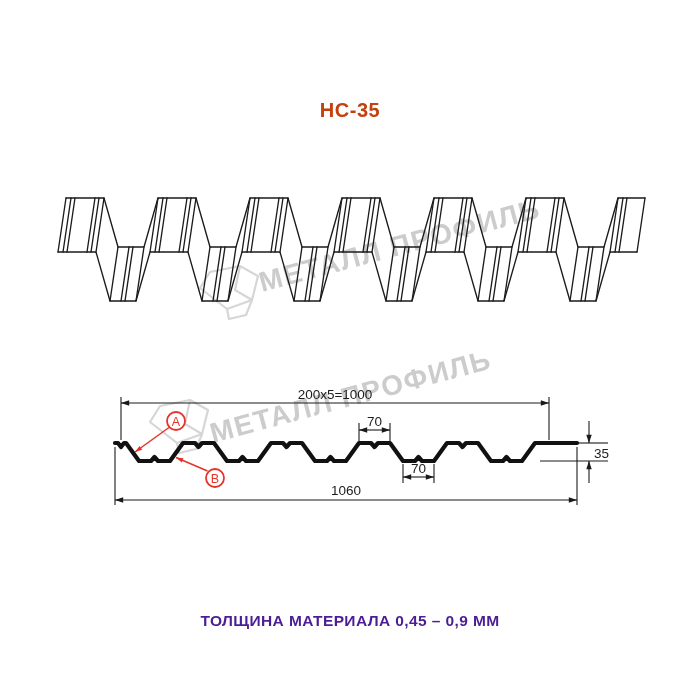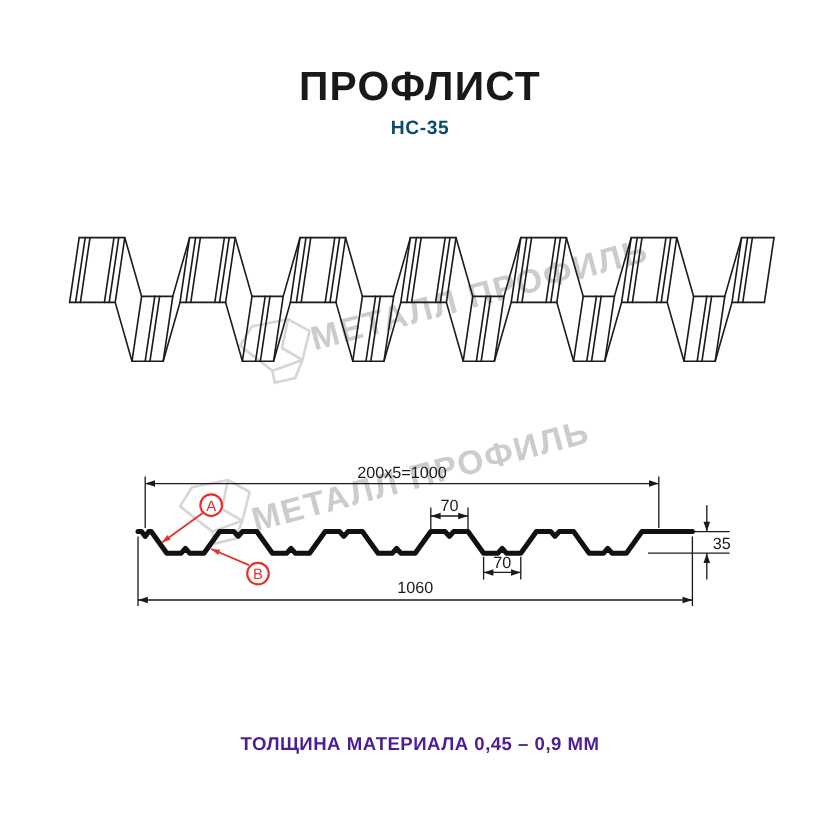--- a/index.html
+++ b/index.html
@@ -6,37 +6,36 @@
   .page{
     position:relative;width:700px;height:700px;background:#ffffff;overflow:hidden;
     font-family:"Liberation Sans",sans-serif;
   }
   .page-title{
     position:absolute;top:53px;left:0;width:700px;text-align:center;
     font-size:34px;font-weight:800;letter-spacing:1px;color:#191919;
   }
   .model-name{
     position:absolute;top:99px;left:0;width:700px;text-align:center;
-    font-size:16px;font-weight:700;letter-spacing:.5px;color:#0c4a6e;
+    font-size:20px;font-weight:700;letter-spacing:.5px;color:#c2410c;
   }
   .footer-note{
     position:absolute;top:612px;left:0;width:700px;text-align:center;
     font-size:15.5px;font-weight:600;letter-spacing:.4px;color:#4c1d95;
   }
   svg.scene{position:absolute;left:0;top:0;}
   .wm-text{font-family:"Liberation Sans",sans-serif;font-weight:700;font-size:28px;letter-spacing:1.5px;}
   .dim-text{font-family:"Liberation Sans",sans-serif;font-size:13.5px;fill:#1c1c1c;}
   .mk-text{font-family:"Liberation Sans",sans-serif;font-size:12.5px;font-weight:400;}
 </style>
 </head>
 <body>
 
 <div class="page">
 
-  <div class="page-title">ПРОФЛИСТ</div>
   <div class="model-name">НС-35</div>
 
   <svg class="scene" width="700" height="700" viewBox="0 0 700 700">
     <defs>
       <marker id="dimArr" markerWidth="10" markerHeight="8" refX="9" refY="0" orient="auto-start-reverse" markerUnits="userSpaceOnUse" viewBox="-1 -4 11 8">
         <path d="M0,-3 L9,0 L0,3 Z" fill="#1a1a1a"></path>
       </marker>
       <marker id="redArr" markerWidth="9" markerHeight="7" refX="8" refY="0" orient="auto-start-reverse" markerUnits="userSpaceOnUse" viewBox="-1 -3.5 10 7">
         <path d="M0,-2.6 L8,0 L0,2.6 Z" fill="#e6332a"></path>
       </marker>

